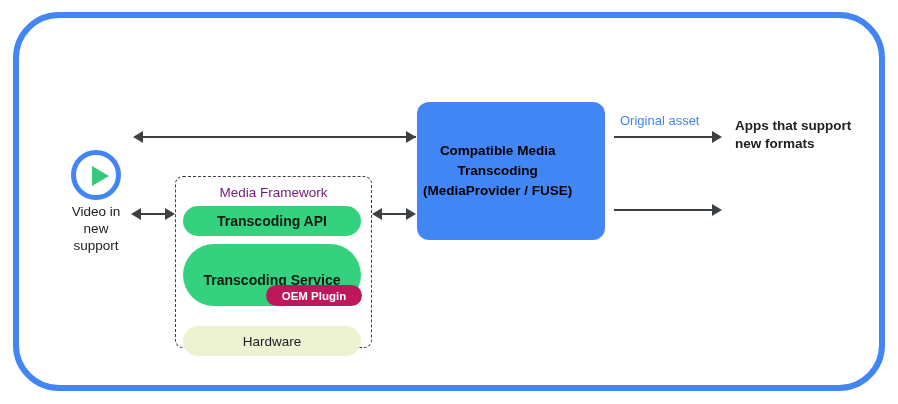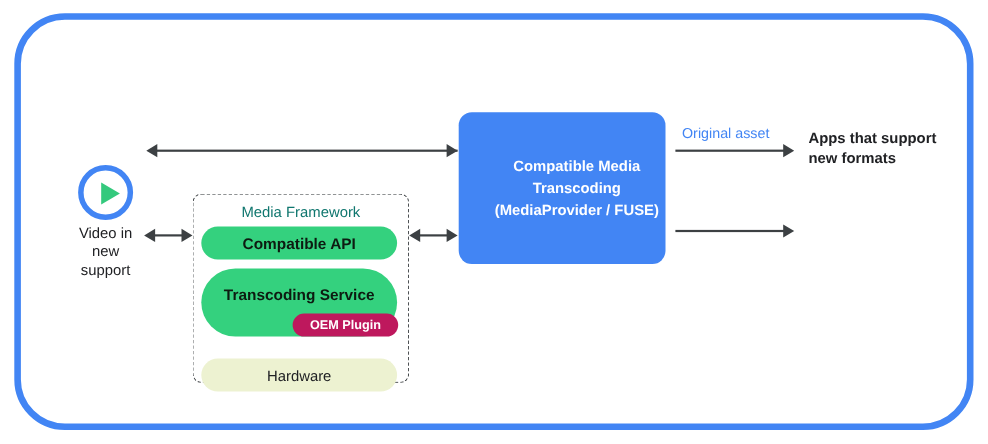--- a/index.html
+++ b/index.html
@@ -77,21 +77,21 @@
     border-radius: 8px;
     background: transparent;
   }
   #media-framework-title {
     position: absolute;
     left: 0;
     top: 8px;
     width: 100%;
     text-align: center;
     font-size: 13.5px;
-    color: #0f766e;
+    color: #701a75;
   }
 
   .pill {
     position: absolute;
     box-sizing: border-box;
     border-radius: 999px;
     display: flex;
     align-items: center;
     justify-content: center;
     text-align: center;
@@ -109,21 +109,21 @@
   #pill-transcoding-service {
     left: 183px;
     top: 244px;
     width: 178px;
     height: 62px;
     background: #34D17E;
     color: #0d1b11;
     font-size: 14px;
     font-weight: bold;
     align-items: flex-start;
-    padding-top: 16px;
+    padding-top: 28px;
   }
   #pill-oem-plugin {
     left: 266px;
     top: 285px;
     width: 96px;
     height: 21px;
     background: #be185d;
     color: #ffffff;
     font-size: 11.5px;
     font-weight: bold;
@@ -143,22 +143,22 @@
   #cmt-box {
     position: absolute;
     left: 417px;
     top: 102px;
     width: 188px;
     height: 138px;
     background: #4285F4;
     border-radius: 12px;
     display: flex;
     align-items: center;
-    justify-content: flex-end;
-    color: #ffffff;
+    justify-content: flex-start;
+    color: #000000;
     font-size: 13.5px;
     font-weight: bold;
     line-height: 20px;
     text-align: center;
     white-space: pre-line;
     padding: 0 6px;
     box-sizing: border-box;
   }
 
   
@@ -237,21 +237,21 @@
 
   <div class="arrow-line" id="arrow-left-line"></div>
   <div class="arrow-head right" id="arrow-left-head-r"></div>
   <div class="arrow-head left" id="arrow-left-head-l"></div>
 
   <div id="media-framework">
     <div id="media-framework-title">Media Framework</div>
   </div>
 
   <div class="pill" id="pill-transcoding-api">
-    <span>Compatible API</span>
+    <span>Transcoding API</span>
   </div>
 
   <div class="pill" id="pill-transcoding-service">
     <span>Transcoding Service</span>
   </div>
 
   <div class="pill" id="pill-oem-plugin">
     <span>OEM Plugin</span>
   </div>
 

